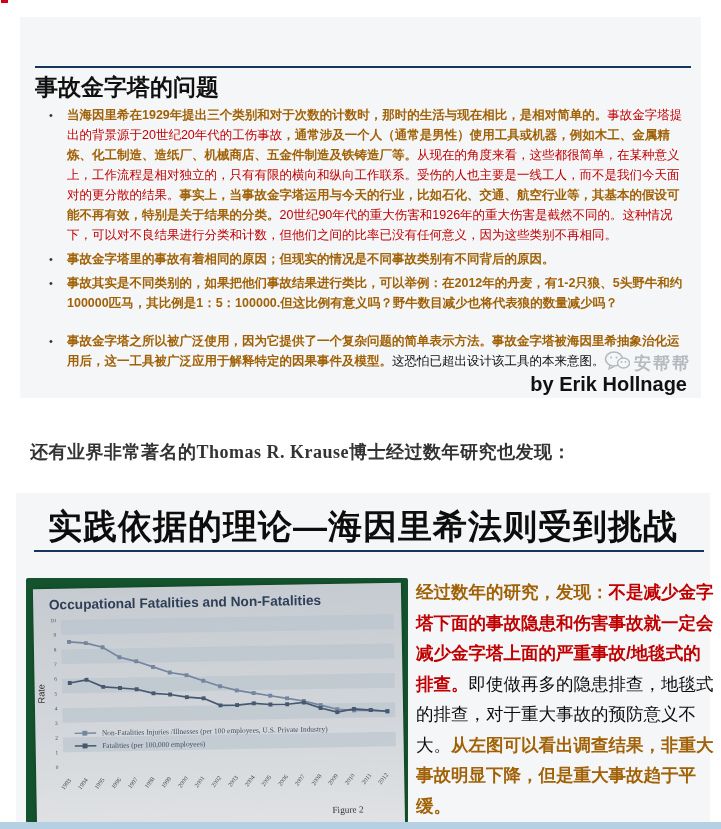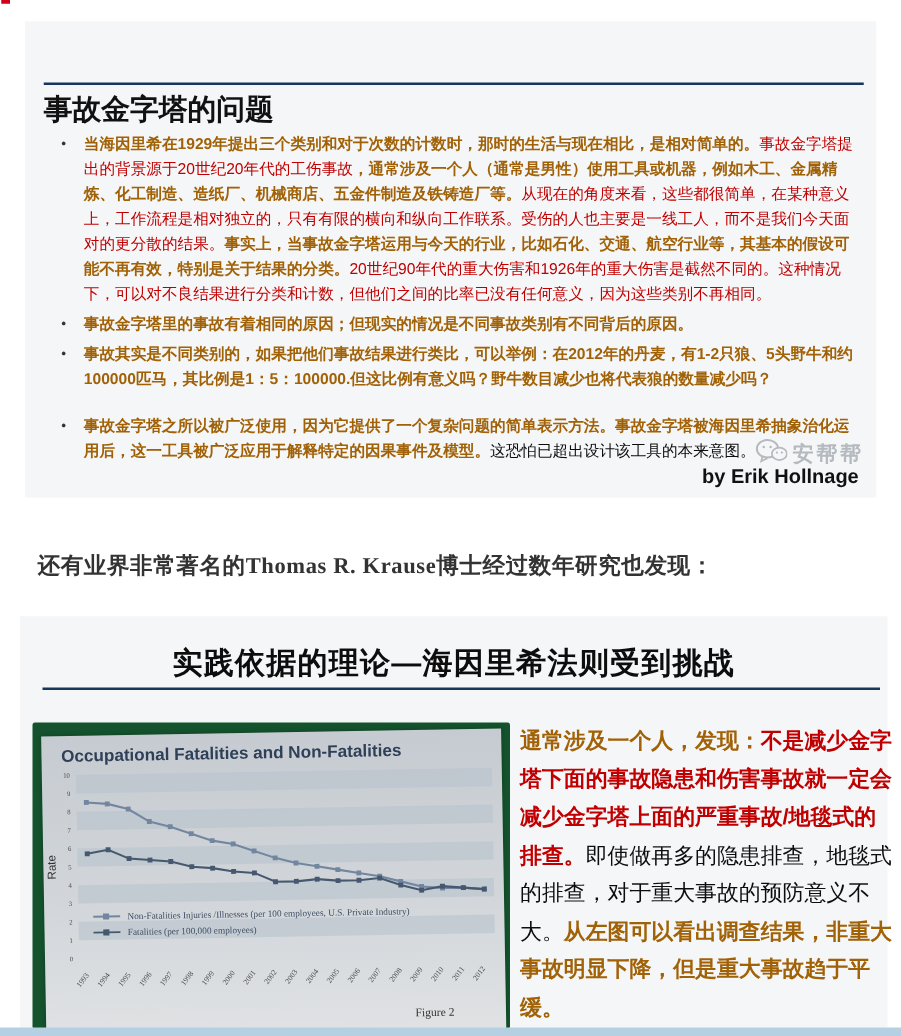--- a/index.html
+++ b/index.html
@@ -8,21 +8,21 @@
     font-family:"Liberation Sans","DejaVu Sans",sans-serif;overflow:hidden;
   }
   .slide{position:absolute;background:#f5f6f8;}
   #slide1{left:20px;top:17px;width:681px;height:381px;}
   #slide2{left:16px;top:493px;width:694px;height:330px;}
   .slide-title{
     position:absolute;left:0;right:0;text-align:center;
     font-weight:bold;color:#0d0d0d;letter-spacing:1px;white-space:nowrap;
   }
   #slide1 .slide-title{top:10px;font-size:27px;}
-  #slide2 .slide-title{top:21px;font-size:24px;}
+  #slide2 .slide-title{top:11px;font-size:34px;}
   .title-rule{position:absolute;height:2px;background:#16365c;}
   #slide1 .title-rule{left:15px;right:10px;top:49px;}
   #slide2 .title-rule{left:18px;right:6px;top:57px;}
   .section-head{
     position:absolute;left:15px;top:55px;font-size:23px;font-weight:bold;color:#111;
   }
   .bullets{
     position:absolute;left:15px;right:12px;top:88px;margin:0;
     padding:0 0 0 32px;list-style:none;font-size:12.5px;line-height:20px;color:#1a1a1a;
   }
@@ -30,21 +30,21 @@
   .bullets li + li{margin-top:4px;}
   .bullets li.gap{margin-top:18px;}
   .bullets li::before{
     content:"\2022";position:absolute;left:-18px;top:0;font-size:11px;color:#333;
   }
   .run-k{color:#a16207;font-weight:bold;}
   .run-kb{color:#0d0d0d;font-weight:normal;text-align:center;}
   .run-r{color:#c00000;}
   .run-rb{color:#c00000;font-weight:bold;}
   .byline{
-    position:absolute;right:14px;top:356px;font-size:16px;font-weight:bold;color:#111;z-index:3;
+    position:absolute;right:14px;top:356px;font-size:20px;font-weight:bold;color:#111;z-index:3;
   }
   .watermark{
     position:absolute;right:10px;top:333px;display:flex;align-items:center;gap:4px;
     z-index:2;opacity:.85;
   }
   .watermark .wm-text{
     font-size:17px;font-weight:bold;color:#aab0b6;letter-spacing:2px;
   }
   .connector{
     position:absolute;left:30px;top:440px;font-size:18px;font-weight:bold;color:#333;
@@ -194,16 +194,16 @@
             <rect x="48" y="145.5" width="5" height="5" fill="#73869f"></rect>
             <text x="68" y="150.5" font-size="7.6" fill="#3e4e62" font-family="Liberation Serif, serif">Non-Fatalities Injuries /Illnesses (per 100 employees, U.S. Private Industry)</text>
             <line x1="40" y1="161" x2="62" y2="161" stroke="#46586f" stroke-width="1.5"></line>
             <rect x="48" y="158.5" width="5" height="5" fill="#46586f"></rect>
             <text x="68" y="163.5" font-size="7.6" fill="#3e4e62" font-family="Liberation Serif, serif">Fatalities (per 100,000 employees)</text>
             <text x="302" y="234" font-size="9.5" fill="#333" font-family="Liberation Serif, serif">Figure 2</text>
           </svg></div>
     </div>
   </div>
 
-  <div class="right-col"><span class="run-k">通常涉及一个人，发现：</span><span class="run-rb">不是减少金字塔下面的事故隐患和伤害事故就一定会减少金字塔上面的严重事故/地毯式的排查。</span><span class="run-kb">即使做再多的隐患排查，地毯式的排查，对于重大事故的预防意义不大。</span><span class="run-k">从左图可以看出调查结果，非重大事故明显下降，但是重大事故趋于平缓。</span></div>
+  <div class="right-col"><span class="run-k">经过数年的研究，发现：</span><span class="run-rb">不是减少金字塔下面的事故隐患和伤害事故就一定会减少金字塔上面的严重事故/地毯式的排查。</span><span class="run-kb">即使做再多的隐患排查，地毯式的排查，对于重大事故的预防意义不大。</span><span class="run-k">从左图可以看出调查结果，非重大事故明显下降，但是重大事故趋于平缓。</span></div>
 </div>
 
 <div class="bottom-bar"></div>
 
 </body></html>

